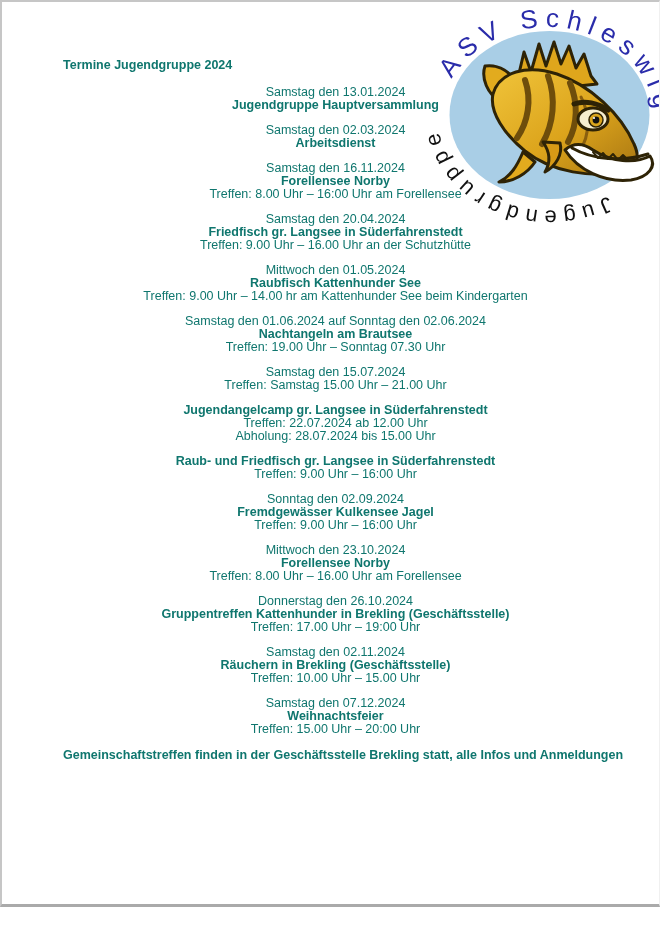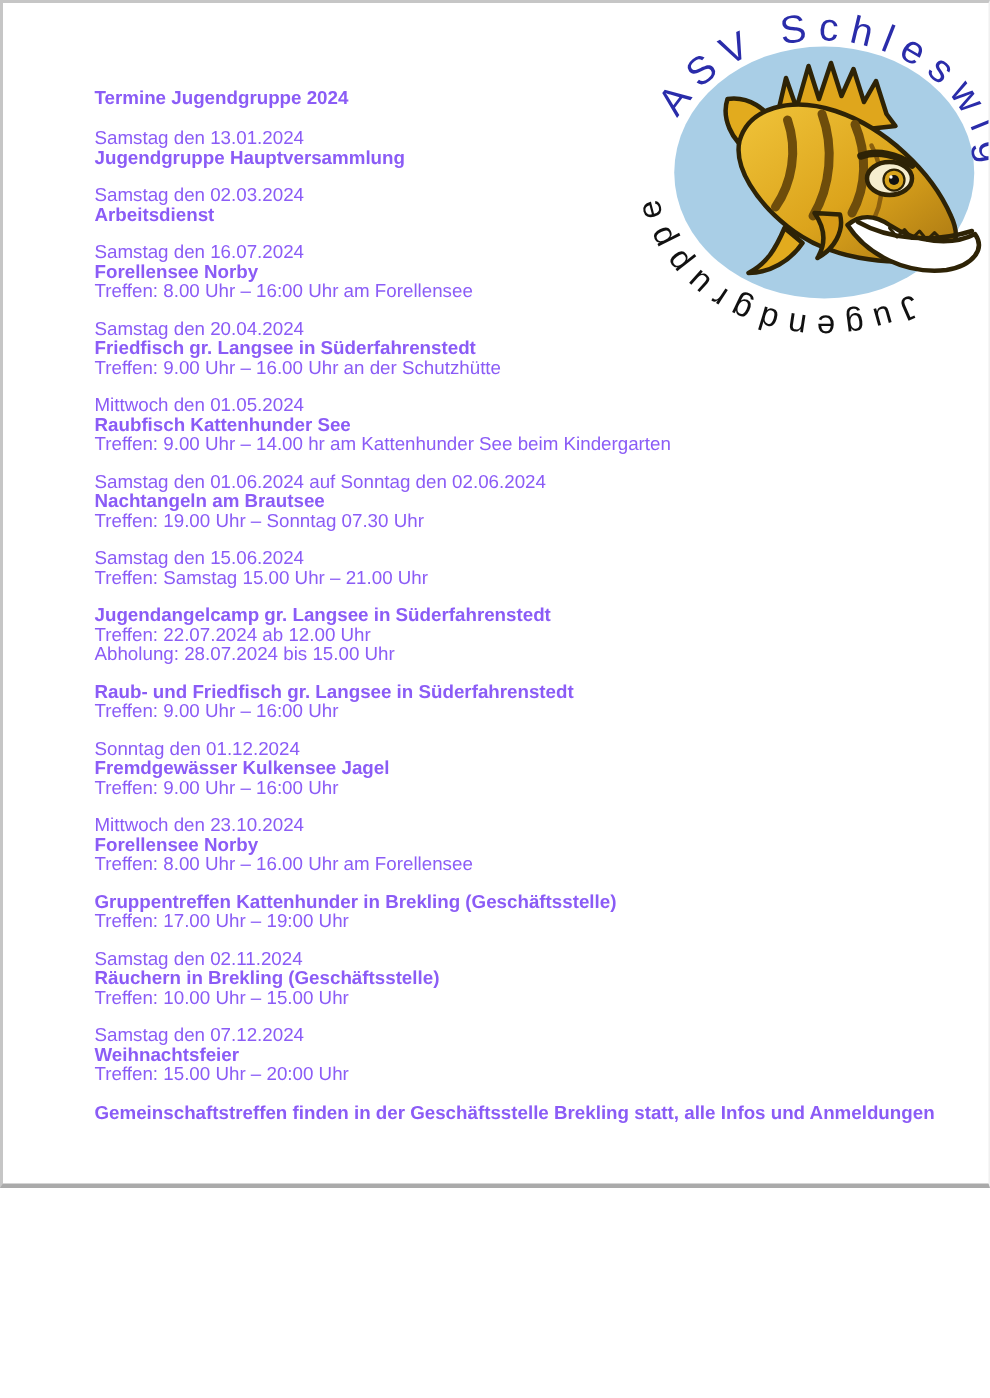--- a/index.html
+++ b/index.html
@@ -1,27 +1,27 @@
 <!DOCTYPE html>
 <html><head>
 <meta charset="utf-8">
 <style>
   html,body { margin:0; padding:0; background:#ffffff; }
   .page {
-    position:relative; width:660px; height:792px; box-sizing:border-box;
+    position:relative; width:660px; height:907px; box-sizing:border-box;
     background:#ffffff; overflow:hidden;
     border-top:2px solid #c6c6c6; border-left:2px solid #c6c6c6;
     border-bottom:3px solid #aaaaaa; border-right:1px solid #f0f0f0;
-    font-family:"Liberation Sans", sans-serif; color:#8b5cf6;
+    font-family:"Liberation Sans", sans-serif; color:#0f766e;
   }
   .content { position:absolute; left:61px; top:57px; width:545px;
              font-size:12.5px; line-height:13px; }
   .doc-title { font-size:12.5px; font-weight:bold; margin:0 0 14px 0; white-space:nowrap; }
   .event { margin:0 0 12px 0; }
-  .event div { white-space:nowrap; }
+  .event div { white-space:nowrap;text-align:center; }
   .ev-name { font-weight:bold; }
   .footer-note { font-weight:bold; margin-top:4px; line-height:14px; }
   .footer-note div { white-space:nowrap; }
   .logo { position:absolute; left:425px; top:0; width:235px; height:235px; }
   .logo svg { display:block; }
 </style>
 </head>
 <body>
 
 <div class="page">
@@ -31,63 +31,64 @@
     <div id="events-container">
         <div class="event">
           <div class="ev-date">Samstag den 13.01.2024</div>
           <div class="ev-name">Jugendgruppe Hauptversammlung</div>
         </div>
         <div class="event">
           <div class="ev-date">Samstag den 02.03.2024</div>
           <div class="ev-name">Arbeitsdienst</div>
         </div>
         <div class="event">
-          <div class="ev-date">Samstag den 16.07.2024</div>
+          <div class="ev-date">Samstag den 16.11.2024</div>
           <div class="ev-name">Forellensee Norby</div>
           <div class="ev-detail">Treffen: 8.00 Uhr – 16:00 Uhr am Forellensee</div>
         </div>
         <div class="event">
           <div class="ev-date">Samstag den 20.04.2024</div>
           <div class="ev-name">Friedfisch gr. Langsee in Süderfahrenstedt</div>
           <div class="ev-detail">Treffen: 9.00 Uhr – 16.00 Uhr an der Schutzhütte</div>
         </div>
         <div class="event">
           <div class="ev-date">Mittwoch den 01.05.2024</div>
           <div class="ev-name">Raubfisch Kattenhunder See</div>
           <div class="ev-detail">Treffen: 9.00 Uhr – 14.00 hr am Kattenhunder See beim Kindergarten</div>
         </div>
         <div class="event">
           <div class="ev-date">Samstag den 01.06.2024 auf Sonntag den 02.06.2024</div>
           <div class="ev-name">Nachtangeln am Brautsee</div>
           <div class="ev-detail">Treffen: 19.00 Uhr – Sonntag 07.30 Uhr</div>
         </div>
         <div class="event">
-          <div class="ev-date">Samstag den 15.06.2024</div>
+          <div class="ev-date">Samstag den 15.07.2024</div>
           <div class="ev-detail">Treffen: Samstag 15.00 Uhr – 21.00 Uhr</div>
         </div>
         <div class="event">
           <div class="ev-name">Jugendangelcamp gr. Langsee in Süderfahrenstedt</div>
           <div class="ev-detail">Treffen: 22.07.2024 ab 12.00 Uhr</div>
           <div class="ev-detail">Abholung: 28.07.2024 bis 15.00 Uhr</div>
         </div>
         <div class="event">
           <div class="ev-name">Raub- und Friedfisch gr. Langsee in Süderfahrenstedt</div>
           <div class="ev-detail">Treffen: 9.00 Uhr – 16:00 Uhr</div>
         </div>
         <div class="event">
-          <div class="ev-date">Sonntag den 01.12.2024</div>
+          <div class="ev-date">Sonntag den 02.09.2024</div>
           <div class="ev-name">Fremdgewässer Kulkensee Jagel</div>
           <div class="ev-detail">Treffen: 9.00 Uhr – 16:00 Uhr</div>
         </div>
         <div class="event">
           <div class="ev-date">Mittwoch den 23.10.2024</div>
           <div class="ev-name">Forellensee Norby</div>
           <div class="ev-detail">Treffen: 8.00 Uhr – 16.00 Uhr am Forellensee</div>
         </div>
         <div class="event">
+          <div class="ev-date">Donnerstag den 26.10.2024</div>
           <div class="ev-name">Gruppentreffen Kattenhunder in Brekling (Geschäftsstelle)</div>
           <div class="ev-detail">Treffen: 17.00 Uhr – 19:00 Uhr</div>
         </div>
         <div class="event">
           <div class="ev-date">Samstag den 02.11.2024</div>
           <div class="ev-name">Räuchern in Brekling (Geschäftsstelle)</div>
           <div class="ev-detail">Treffen: 10.00 Uhr – 15.00 Uhr</div>
         </div>
         <div class="event">
           <div class="ev-date">Samstag den 07.12.2024</div>

